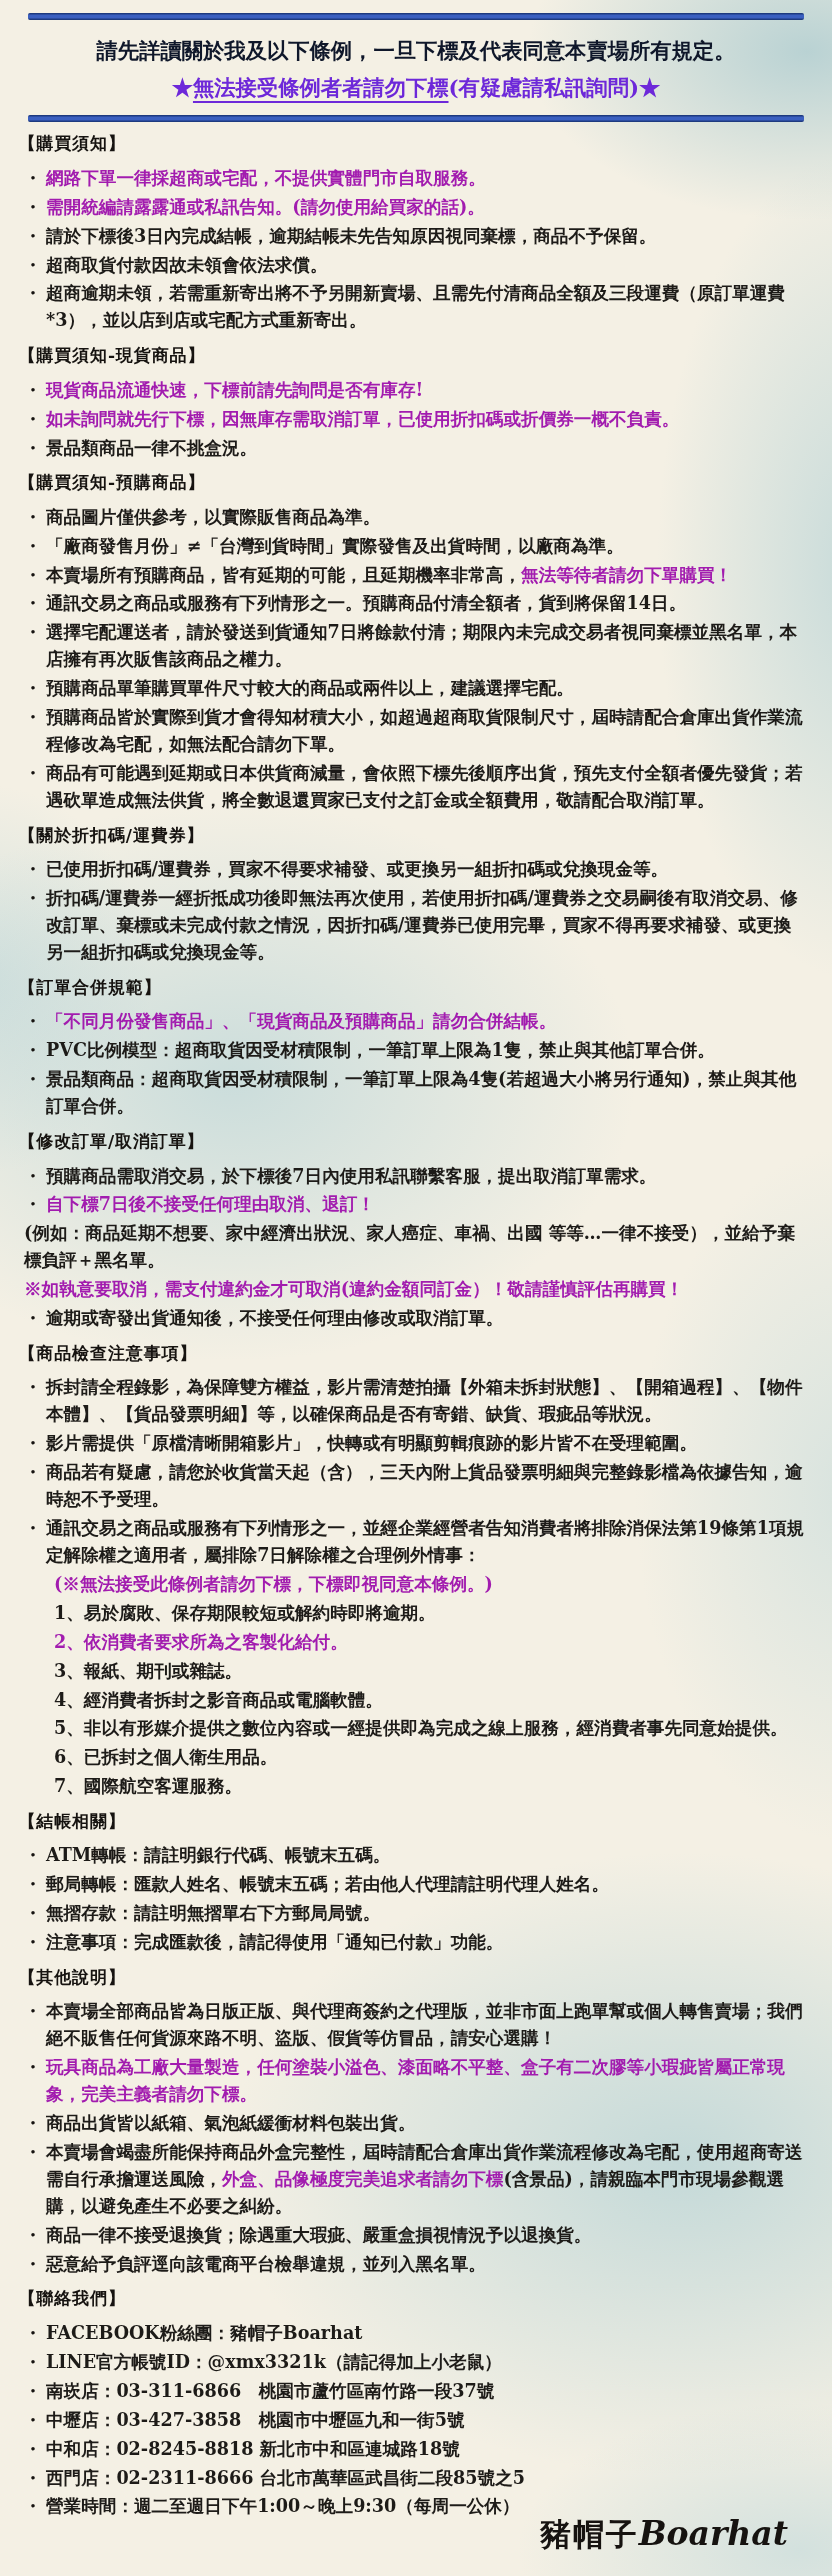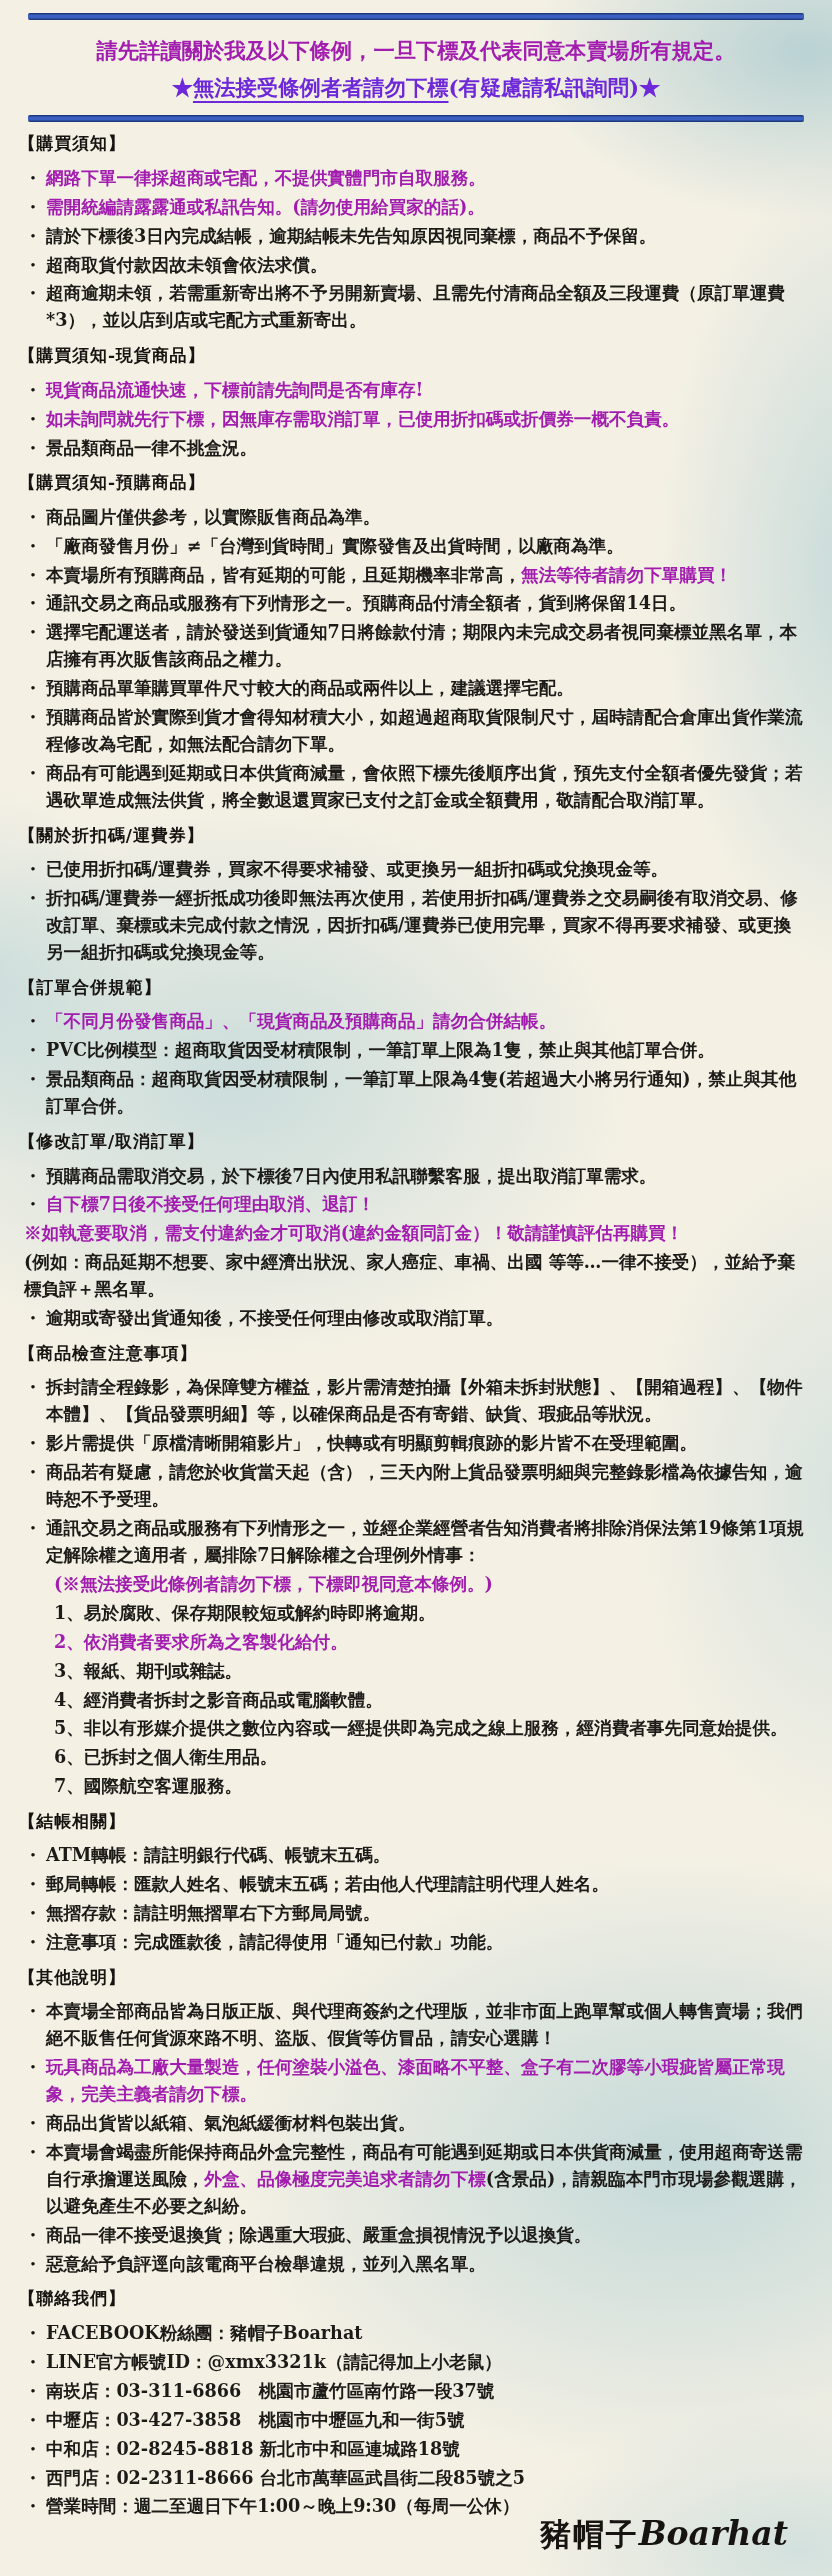--- a/index.html
+++ b/index.html
@@ -13,21 +13,21 @@
       radial-gradient(ellipse 278px 575px at 103% 22%, rgba(156,198,208,.50), transparent 72%),
       radial-gradient(ellipse 575px 399px at 28% 42%, rgba(158,200,210,.48), transparent 70%),
       radial-gradient(ellipse 241px 278px at -2% 38%, rgba(165,204,212,.40), transparent 70%),
       radial-gradient(ellipse 297px 483px at 102% 58%, rgba(170,206,214,.38), transparent 72%),
       radial-gradient(ellipse 650px 445px at 82% 84%, rgba(152,196,206,.52), transparent 70%),
       radial-gradient(ellipse 390px 204px at 96% 99%, rgba(170,206,214,.45), transparent 72%);
   }
   .page{position:relative;width:832px;height:2576px;box-sizing:border-box;padding:13px 24px 0 24px;}
   .rule{height:6.5px;margin:0 3.7px;border-radius:1.9px;
     background:linear-gradient(180deg,#16306e 0%,#3a5fc0 35%,#3a5fc0 65%,#16306e 100%);}
-  .title{color:#a21caf;font-weight:700;font-size:21.3px;line-height:32px;text-align:center;margin:15px 0 5.6px;}
+  .title{color:#0f172a;font-weight:700;font-size:21.3px;line-height:32px;text-align:center;margin:15px 0 5.6px;}
   .star{font-size:21.3px;font-weight:700;line-height:32px;text-align:center;margin:3.7px 0 11px;color:#6d28d9;}
   .star .ul{text-decoration:underline;text-underline-offset:5.6px;text-decoration-thickness:1.9px;}
   .sec-h{font-size:17px;line-height:33px;font-weight:700;margin:5.6px 0 3.7px;margin-left:-5.6px;letter-spacing:0.9px;color:#161310;}
   .item{display:flex;font-size:17.6px;line-height:27px;margin:0 0 1.9px;font-weight:600;}
   .item .bullet{flex:0 0 22px;color:#161310;}
   .item .txt{flex:1;}
   .item.nb .txt{margin-left:0;}
   .item.ind1{padding-left:30px;}
   .red{color:#a21caf;}
   .sig{position:absolute;right:44px;bottom:20.4px;white-space:nowrap;color:#161310;}
@@ -138,25 +138,25 @@
       <div class="sec-h">【修改訂單/取消訂單】</div>
       <div class="item">
         <span class="bullet">・</span>
         <span class="txt"><span>預購商品需取消交易，於下標後7日內使用私訊聯繫客服，提出取消訂單需求。</span></span>
       </div>
       <div class="item">
         <span class="bullet">・</span>
         <span class="txt"><span class="red">自下標7日後不接受任何理由取消、退訂！</span></span>
       </div>
       <div class="item nb">
+        <span class="txt"><span>(例如：商品延期不想要、家中經濟出狀況、家人癌症、車禍、出國 等等…一律不接受），並給予棄標負評＋黑名單。</span></span>
+      </div>
+      <div class="item nb">
         <span class="txt"><span class="red">※如執意要取消，需支付違約金才可取消(違約金額同訂金）！敬請謹慎評估再購買！</span></span>
       </div>
-      <div class="item nb">
-        <span class="txt"><span>(例如：商品延期不想要、家中經濟出狀況、家人癌症、車禍、出國 等等…一律不接受），並給予棄標負評＋黑名單。</span></span>
-      </div>
       <div class="item">
         <span class="bullet">・</span>
         <span class="txt"><span>逾期或寄發出貨通知後，不接受任何理由修改或取消訂單。</span></span>
       </div>
       <div class="sec-h">【商品檢查注意事項】</div>
       <div class="item">
         <span class="bullet">・</span>
         <span class="txt"><span>拆封請全程錄影，為保障雙方權益，影片需清楚拍攝【外箱未拆封狀態】、【開箱過程】、【物件本體】、【貨品發票明細】等，以確保商品是否有寄錯、缺貨、瑕疵品等狀況。</span></span>
       </div>
       <div class="item">
@@ -220,21 +220,21 @@
       <div class="item">
         <span class="bullet">・</span>
         <span class="txt"><span class="red">玩具商品為工廠大量製造，任何塗裝小溢色、漆面略不平整、盒子有二次膠等小瑕疵皆屬正常現象，完美主義者請勿下標。</span></span>
       </div>
       <div class="item">
         <span class="bullet">・</span>
         <span class="txt"><span>商品出貨皆以紙箱、氣泡紙緩衝材料包裝出貨。</span></span>
       </div>
       <div class="item">
         <span class="bullet">・</span>
-        <span class="txt"><span>本賣場會竭盡所能保持商品外盒完整性，商品有可能遇到延期或日本供貨商減量，使用超商寄送需自行承擔運送風險，</span><span class="red">外盒、品像極度完美追求者請勿下標</span><span>(含景品)，請親臨本門市現場參觀選購，以避免產生不必要之糾紛。</span></span>
+        <span class="txt"><span>本賣場會竭盡所能保持商品外盒完整性，屆時請配合倉庫出貨作業流程修改為宅配，使用超商寄送需自行承擔運送風險，</span><span class="red">外盒、品像極度完美追求者請勿下標</span><span>(含景品)，請親臨本門市現場參觀選購，以避免產生不必要之糾紛。</span></span>
       </div>
       <div class="item">
         <span class="bullet">・</span>
         <span class="txt"><span>商品一律不接受退換貨；除遇重大瑕疵、嚴重盒損視情況予以退換貨。</span></span>
       </div>
       <div class="item">
         <span class="bullet">・</span>
         <span class="txt"><span>惡意給予負評逕向該電商平台檢舉違規，並列入黑名單。</span></span>
       </div>
       <div class="sec-h">【聯絡我們】</div>

